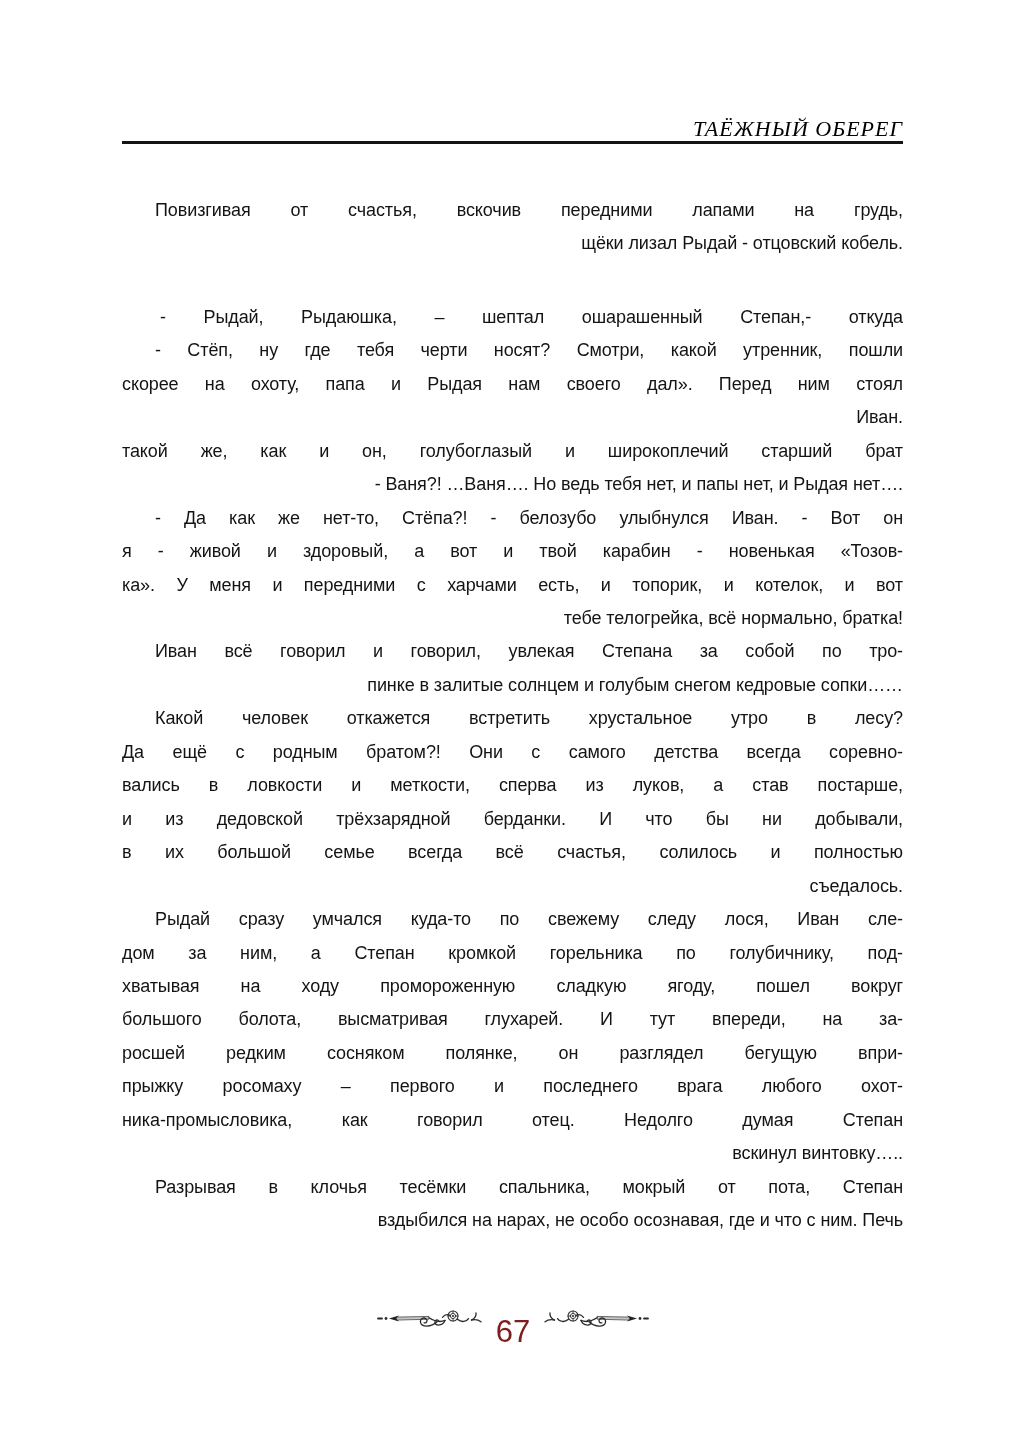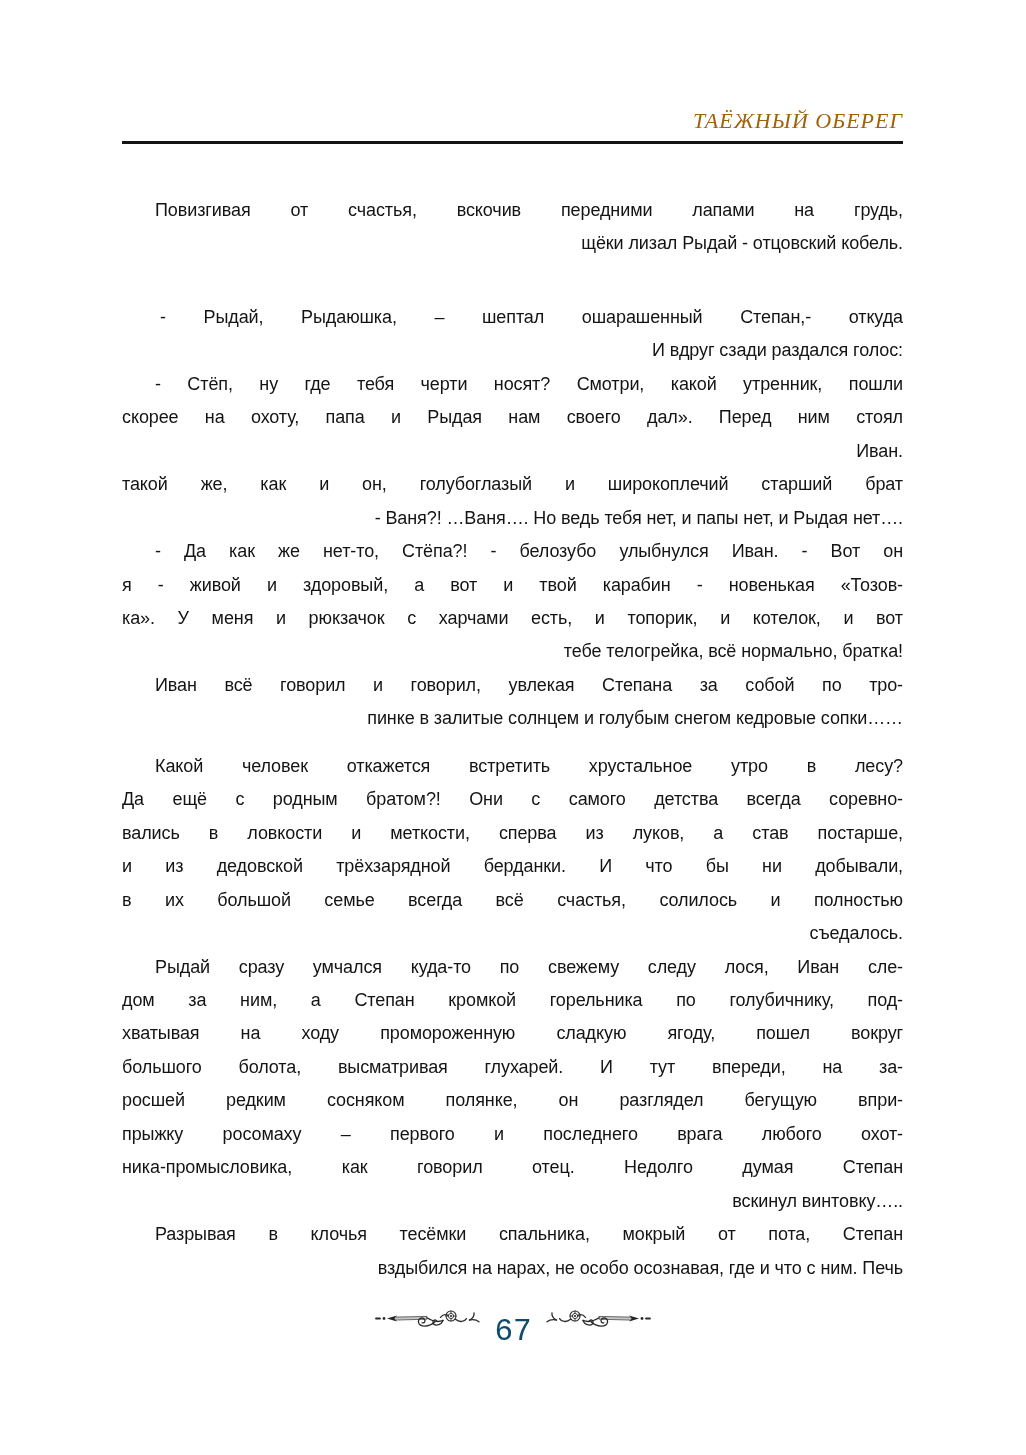--- a/index.html
+++ b/index.html
@@ -8,28 +8,28 @@
     width: 1026px;
     height: 1455px;
     margin: 0 auto;
     background: #ffffff;
     font-family: "Liberation Sans", sans-serif;
     overflow: hidden;
   }
   .page-header {
     position: absolute;
     left: 122px;
-    top: 108px;
+    top: 116px;
     width: 781px;
     text-align: right;
     font-family: "Liberation Serif", serif;
     font-style: italic;
     font-size: 22px;
     letter-spacing: 1px;
-    color: #a16207;
+    color: #000000;
   }
   .header-rule {
     position: absolute;
     left: 122px;
     top: 141px;
     width: 781px;
     height: 3px;
     background: #141414;
   }
   .body-text {
@@ -54,23 +54,23 @@
     left: 0;
     top: 1298px;
     width: 100%;
     height: 44px;
     display: flex;
     justify-content: center;
     align-items: center;
     gap: 10px;
   }
   .page-number {
-    font-family: Liberation Mono, monospace;
+    font-family: Liberation Sans, sans-serif;
     font-size: 31px;
-    color: #0c4a6e;
+    color: #7f1d1d;
     line-height: 1;
     padding: 0 2px 4px 2px;
     margin-top: 27px;
   }
   .flourish { width: 108px; height: 36px; display: block; }
   .flourish.mirrored { transform: scaleX(-1); }
   .defs-svg { position: absolute; width: 0; height: 0; }
 </style>
 </head>
 <body>
@@ -118,43 +118,40 @@
 
   <div class="body-text">
       <div class="para">
         <div class="line just" style="text-indent: 33px;">Повизгивая от счастья, вскочив передними лапами на грудь,</div>
         <div class="line">щёки лизал Рыдай - отцовский кобель.</div>
       </div>
       <div class="para">
         <div class="line just" style="text-indent: 38px; margin-top: 40px;">- Рыдай, Рыдаюшка, – шептал ошарашенный Степан,- откуда</div>
       </div>
       <div class="para">
-        <div class="line" style="text-indent: 33px;">И вдруг сзади раздался голос:</div>
-      </div>
-      <div class="para">
         <div class="line just" style="text-indent: 33px;">- Стёп, ну где тебя черти носят? Смотри, какой утренник, пошли</div>
         <div class="line just">скорее на охоту, папа и Рыдая нам своего дал». Перед ним стоял</div>
         <div class="line">Иван.</div>
         <div class="line just">такой же, как и он, голубоглазый и широкоплечий старший брат</div>
       </div>
       <div class="para">
         <div class="line" style="text-indent: 33px;">- Ваня?! …Ваня…. Но ведь тебя нет, и папы нет, и Рыдая нет….</div>
       </div>
       <div class="para">
         <div class="line just" style="text-indent: 33px;">- Да как же нет-то, Стёпа?! - белозубо улыбнулся Иван. - Вот он</div>
         <div class="line just">я - живой и здоровый, а вот и твой карабин - новенькая «Тозов-</div>
-        <div class="line just">ка». У меня и рюкзачок с харчами есть, и топорик, и котелок, и вот</div>
+        <div class="line just">ка». У меня и передними с харчами есть, и топорик, и котелок, и вот</div>
         <div class="line">тебе телогрейка, всё нормально, братка!</div>
       </div>
       <div class="para">
         <div class="line just" style="text-indent: 33px;">Иван всё говорил и говорил, увлекая Степана за собой по тро-</div>
         <div class="line">пинке в залитые солнцем и голубым снегом кедровые сопки……</div>
       </div>
       <div class="para">
-        <div class="line just" style="text-indent: 33px; margin-top: 14px;">Какой человек откажется встретить хрустальное утро в лесу?</div>
+        <div class="line just" style="text-indent: 33px;">Какой человек откажется встретить хрустальное утро в лесу?</div>
         <div class="line just">Да ещё с родным братом?! Они с самого детства всегда соревно-</div>
         <div class="line just">вались в ловкости и меткости, сперва из луков, а став постарше,</div>
         <div class="line just">и из дедовской трёхзарядной берданки. И что бы ни добывали,</div>
         <div class="line just">в их большой семье всегда всё счастья, солилось и полностью</div>
         <div class="line">съедалось.</div>
       </div>
       <div class="para">
         <div class="line just" style="text-indent: 33px;">Рыдай сразу умчался куда-то по свежему следу лося, Иван сле-</div>
         <div class="line just">дом за ним, а Степан кромкой горельника по голубичнику, под-</div>
         <div class="line just">хватывая на ходу промороженную сладкую ягоду, пошел вокруг</div>

